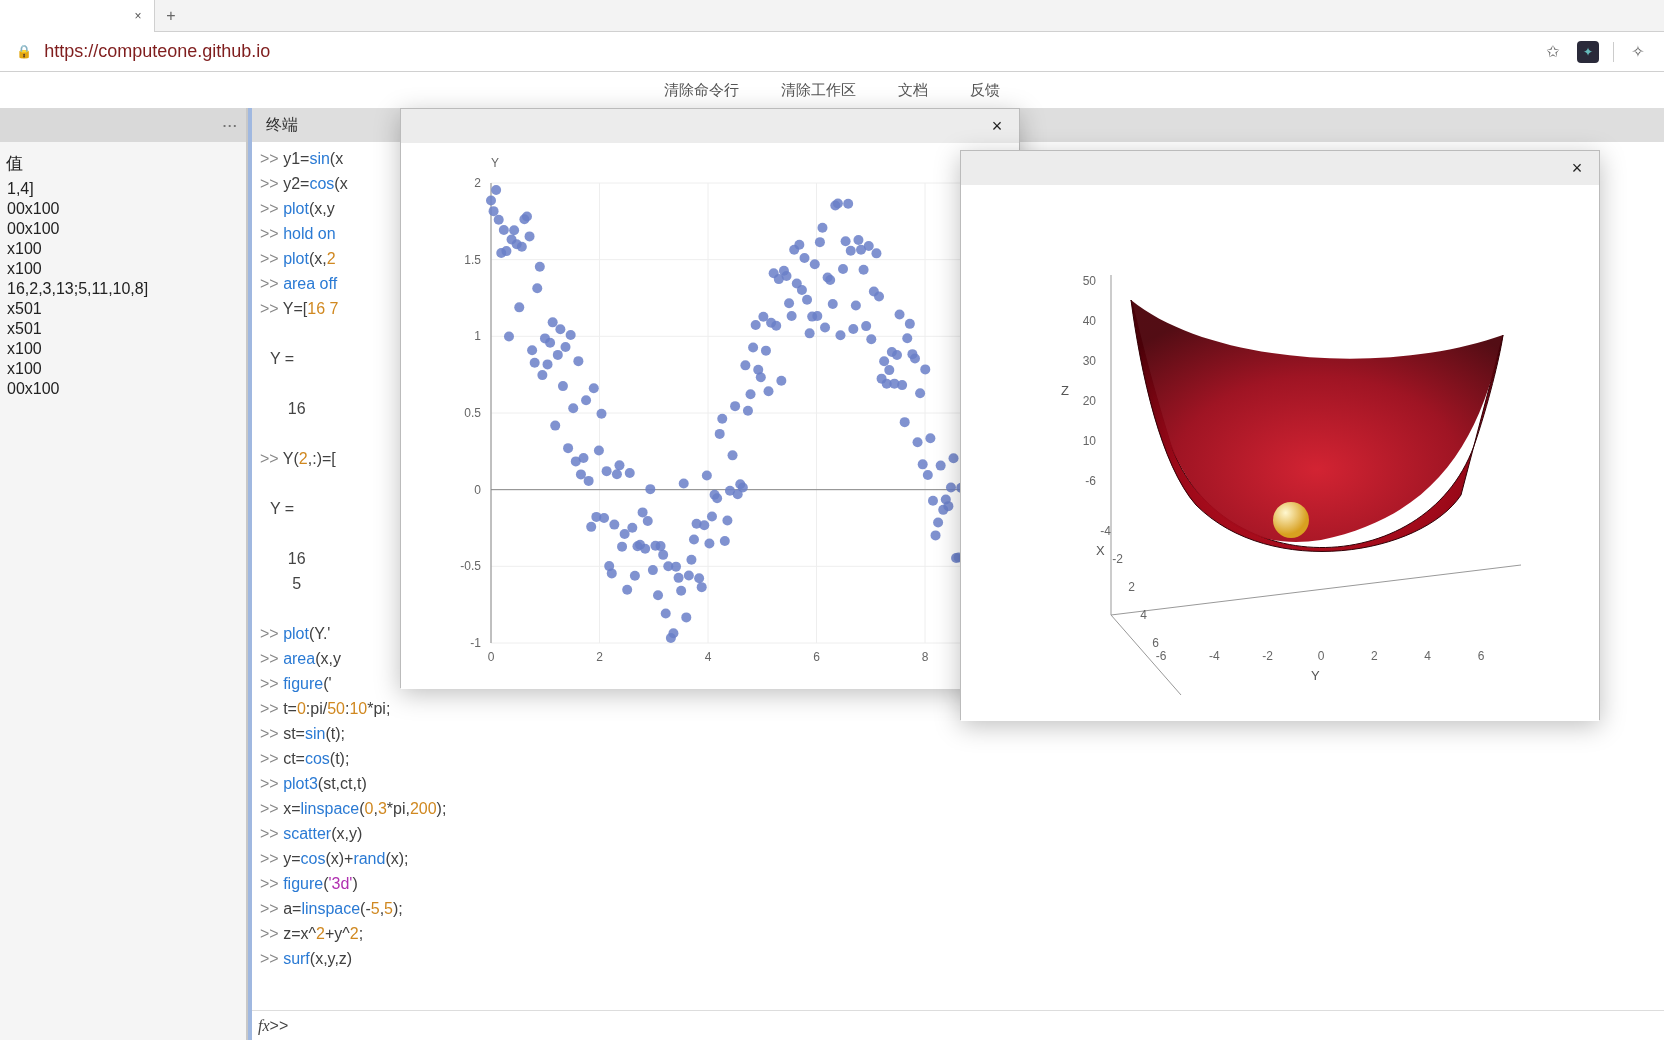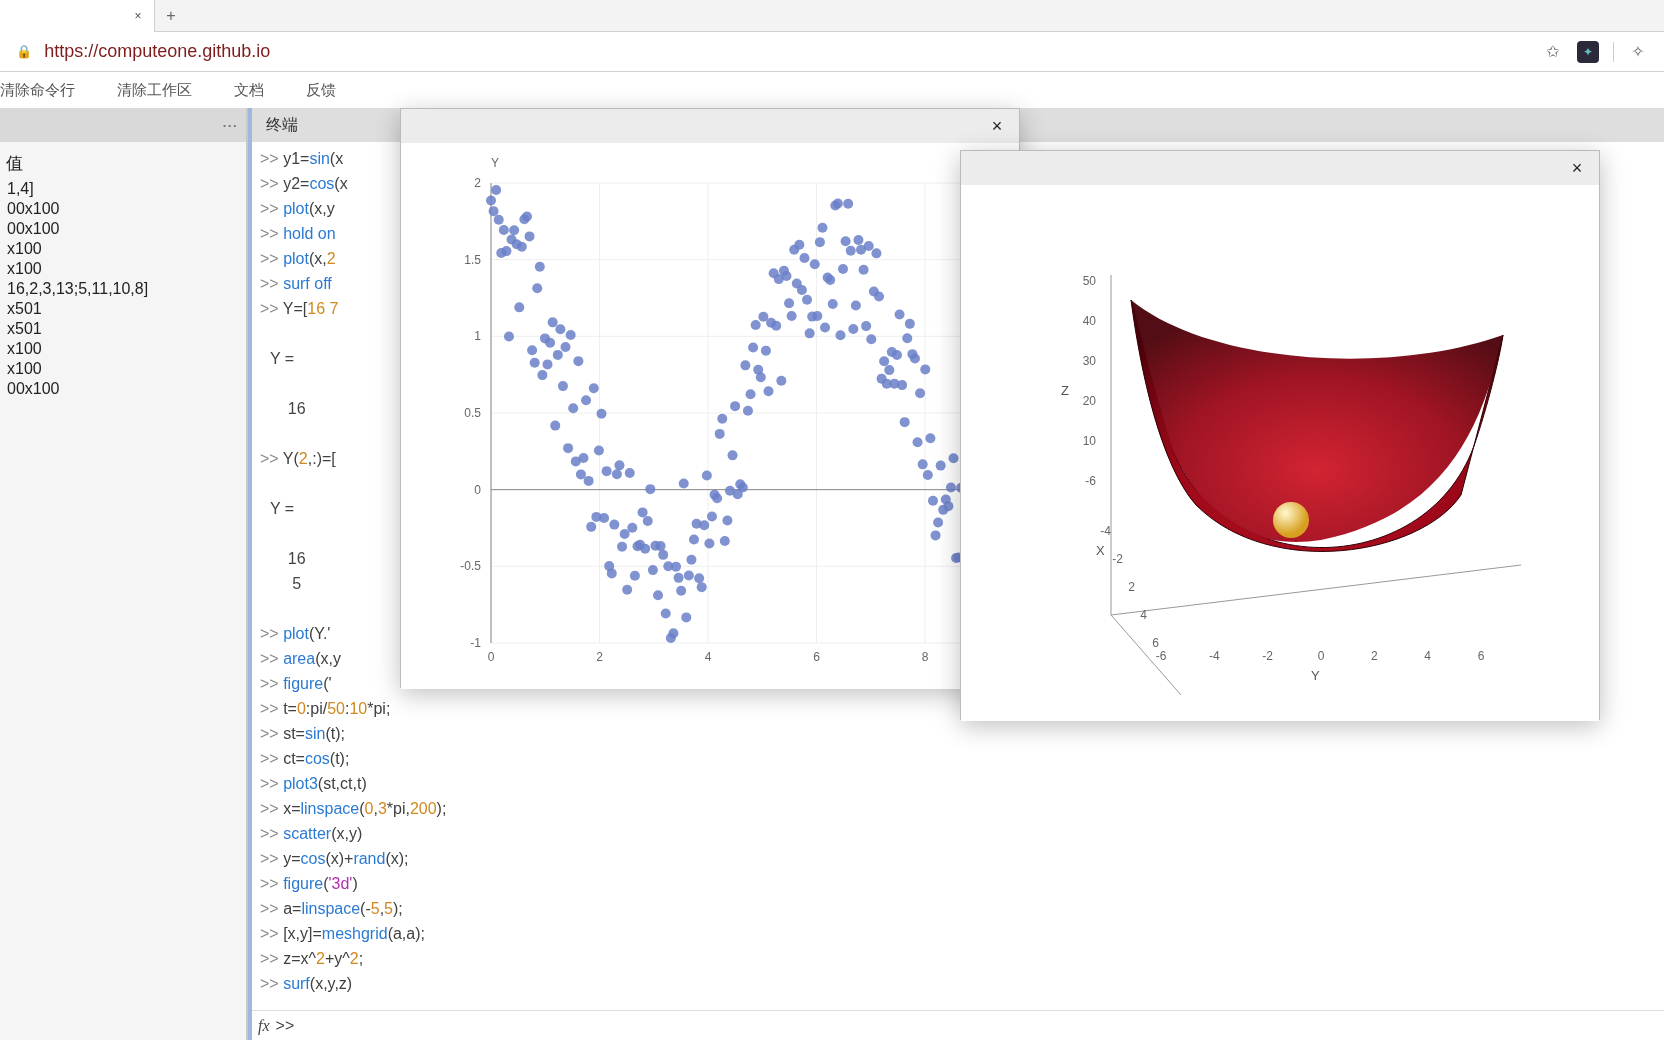--- a/index.html
+++ b/index.html
@@ -12,21 +12,21 @@
 .new-tab { width: 32px; height: 32px; display: flex; align-items: center; justify-content: center; color: #666; cursor: pointer; font-size: 16px; }
 .addr-bar { height: 40px; background: #fff; display: flex; align-items: center; padding: 0 16px; border-bottom: 1px solid #d0d0d0; gap: 12px; }
 .lock-icon { color: #666; font-size: 13px; }
 .url { flex: 1; color: #7f1d1d; font-size: 18px; }
 .addr-right { display: flex; gap: 14px; align-items: center; color: #666; }
 .addr-icon { width: 20px; height: 20px; display: flex; align-items: center; justify-content: center; cursor: pointer; }
 .ext-icon { width: 22px; height: 22px; background: #2a2a3a; border-radius: 4px; display: flex; align-items: center; justify-content: center; color: #6bb; font-size: 12px; }
 .divider { width: 1px; height: 20px; background: #ccc; }
 
 
-.app-menu { height: 36px; display: flex; align-items: center; gap: 42px; font-size: 15px; color: #555; background: #fff; }
+.app-menu { height: 36px; display: flex; align-items: center; justify-content: center; gap: 42px; font-size: 15px; color: #555; background: #fff; }
 .app-menu span { cursor: pointer; }
 
 
 .workspace { position: relative; height: calc(1040px - 108px); display: flex; }
 .side-panel { width: 248px; background: #f5f5f5; border-right: 2px solid #c8c8c8; position: relative; }
 .side-header { height: 34px; background: #d9d9d9; display: flex; align-items: center; justify-content: flex-end; padding: 0 10px; color: #555; font-size: 15px; }
 .side-header-dots { letter-spacing: -2px; transform: rotate(90deg); display: inline-block; cursor: pointer; }
 .side-body { padding: 6px 0 0 0; font-size: 16px; color: #222; font-family: "Segoe UI", sans-serif; }
 .side-title { padding: 4px 6px; font-size: 17px; }
 .side-list div { padding: 1px 7px; white-space: nowrap; overflow: hidden; }
@@ -34,21 +34,21 @@
 .terminal-col { flex: 1; display: flex; flex-direction: column; background: #fff; border-left: 4px solid #a0b8e0; }
 .term-header { height: 34px; background: #dedede; display: flex; align-items: center; padding: 0 14px; font-size: 16px; color: #333; }
 .term-body { flex: 1; overflow: auto; padding: 4px 8px; font-family: "Consolas", "Courier New", monospace; font-size: 16px; line-height: 25px; color: #222; }
 .term-body .ln { white-space: pre; }
 .p { color: #888; }
 .fn { color: #2a7ad4; text-align: center; }
 .num { color: #d08820; }
 .str { color: #b030b0; }
 .plain { color: #404040; }
 .out { color: #444; padding-left: 10px;}
-.prompt-row { height: 30px; border-top: 1px solid #ddd; display: flex; align-items: center; padding: 0 6px; font-family: "Consolas", monospace; font-size: 16px; color: #444; gap: 6px; background:#fff;}
+.prompt-row { height: 30px; border-top: 1px solid #ddd; display: flex; align-items: center; padding: 0 6px; font-family: "Consolas", monospace; font-size: 16px; color: #444; background:#fff;}
 .fx { font-style: italic; font-family: "Times New Roman", serif; }
 
 
 .figure-win { position: absolute; background: #fff; border: 1px solid #bbb; box-shadow: 0 6px 24px rgba(0,0,0,.25); }
 .fig-title { height: 34px; background: #ececec; display: flex; align-items: center; justify-content: flex-end; padding: 0 10px; }
 .fig-close { width: 24px; height: 24px; display: flex; align-items: center; justify-content: center; cursor: pointer; color: #222; font-size: 18px; }
 .fig-body { position: relative; background: #fff; }
 
 
 .scatter-svg .axis { stroke: #888; stroke-width: 1; }
@@ -113,21 +113,21 @@
   </div>
 
   <div class="terminal-col">
     <div class="term-header">终端</div>
     <div class="term-body" id="term-body">
         <div class="ln"><span class="p">&gt;&gt; </span><span class="plain">y1=</span><span class="fn">sin</span><span class="plain">(x</span></div>
         <div class="ln"><span class="p">&gt;&gt; </span><span class="plain">y2=</span><span class="fn">cos</span><span class="plain">(x</span></div>
         <div class="ln"><span class="p">&gt;&gt; </span><span class="fn">plot</span><span class="plain">(x,y</span></div>
         <div class="ln"><span class="p">&gt;&gt; </span><span class="fn">hold on</span></div>
         <div class="ln"><span class="p">&gt;&gt; </span><span class="fn">plot</span><span class="plain">(x,</span><span class="num">2</span></div>
-        <div class="ln"><span class="p">&gt;&gt; </span><span class="fn">surf off</span></div>
+        <div class="ln"><span class="p">&gt;&gt; </span><span class="fn">area off</span></div>
         <div class="ln"><span class="p">&gt;&gt; </span><span class="plain">Y=[</span><span class="num">16 7</span></div>
         <div class="ln">&nbsp;</div>
         <div class="ln out">Y =</div>
         <div class="ln">&nbsp;</div>
         <div class="ln out">    16</div>
         <div class="ln">&nbsp;</div>
         <div class="ln"><span class="p">&gt;&gt; </span><span class="plain">Y(</span><span class="num">2</span><span class="plain">,:)=[</span></div>
         <div class="ln">&nbsp;</div>
         <div class="ln out">Y =</div>
         <div class="ln">&nbsp;</div>
@@ -139,21 +139,20 @@
         <div class="ln"><span class="p">&gt;&gt; </span><span class="fn">figure</span><span class="plain">('</span></div>
         <div class="ln"><span class="p">&gt;&gt; </span><span class="plain">t=</span><span class="num">0</span><span class="plain">:pi/</span><span class="num">50</span><span class="plain">:</span><span class="num">10</span><span class="plain">*pi;</span></div>
         <div class="ln"><span class="p">&gt;&gt; </span><span class="plain">st=</span><span class="fn">sin</span><span class="plain">(t);</span></div>
         <div class="ln"><span class="p">&gt;&gt; </span><span class="plain">ct=</span><span class="fn">cos</span><span class="plain">(t);</span></div>
         <div class="ln"><span class="p">&gt;&gt; </span><span class="fn">plot3</span><span class="plain">(st,ct,t)</span></div>
         <div class="ln"><span class="p">&gt;&gt; </span><span class="plain">x=</span><span class="fn">linspace</span><span class="plain">(</span><span class="num">0</span><span class="plain">,</span><span class="num">3</span><span class="plain">*pi,</span><span class="num">200</span><span class="plain">);</span></div>
         <div class="ln"><span class="p">&gt;&gt; </span><span class="fn">scatter</span><span class="plain">(x,y)</span></div>
         <div class="ln"><span class="p">&gt;&gt; </span><span class="plain">y=</span><span class="fn">cos</span><span class="plain">(x)+</span><span class="fn">rand</span><span class="plain">(x);</span></div>
         <div class="ln"><span class="p">&gt;&gt; </span><span class="fn">figure</span><span class="plain">(</span><span class="str">'3d'</span><span class="plain">)</span></div>
         <div class="ln"><span class="p">&gt;&gt; </span><span class="plain">a=</span><span class="fn">linspace</span><span class="plain">(-</span><span class="num">5</span><span class="plain">,</span><span class="num">5</span><span class="plain">);</span></div>
-        <div class="ln"><span class="p">&gt;&gt; </span><span class="plain">[x,y]=</span><span class="fn">meshgrid</span><span class="plain">(a,a);</span></div>
         <div class="ln"><span class="p">&gt;&gt; </span><span class="plain">z=x^</span><span class="num">2</span><span class="plain">+y^</span><span class="num">2</span><span class="plain">;</span></div>
         <div class="ln"><span class="p">&gt;&gt; </span><span class="fn">surf</span><span class="plain">(x,y,z)</span></div>
       </div>
     <div class="prompt-row">
       <span class="fx">fx</span>
       <span>&gt;&gt;</span>
     </div>
   </div>
 
   <div class="figure-win" style="left:400px; top:0px; width:620px; height:580px;">

